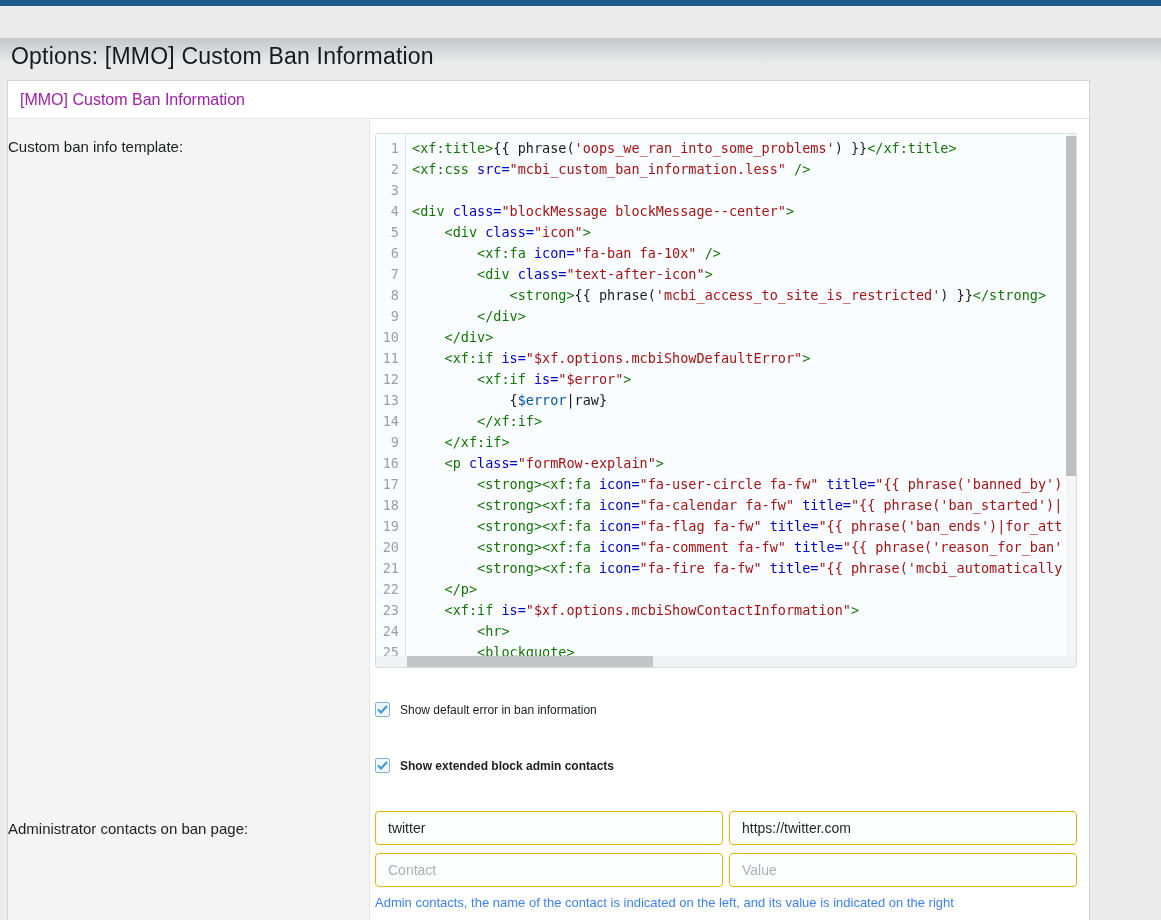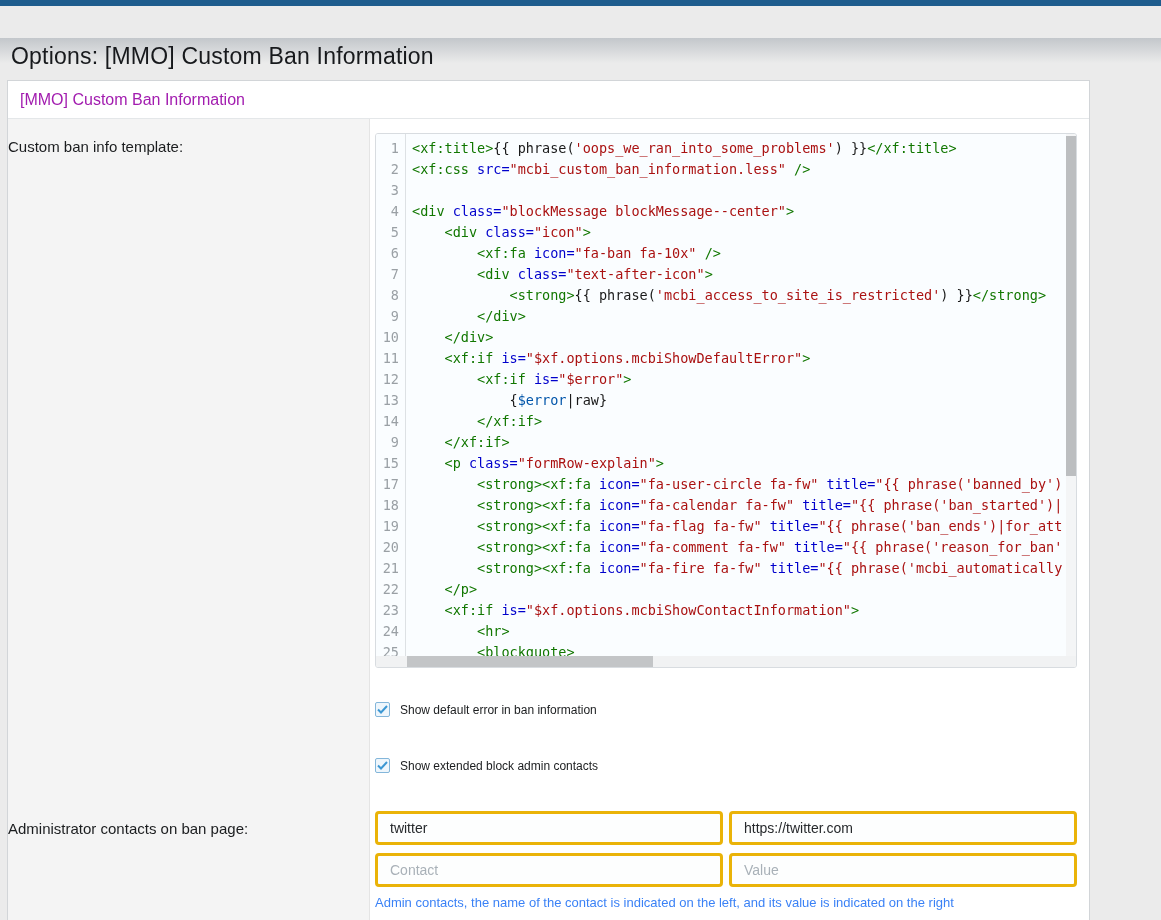--- a/index.html
+++ b/index.html
@@ -36,32 +36,32 @@
   .tk-st { color:#aa1111; }
   .tk-vr { color:#0055aa; }
   .vscroll { position:absolute; top:0; right:0; bottom:11px; width:10px; background:#f4f5f6; }
   .vthumb  { position:absolute; top:2px; left:0; width:10px; height:340px; background:#bcbec0; }
   .hscroll { position:absolute; left:0; right:10px; bottom:0; height:11px; background:#f1f2f3; }
   .hthumb  { position:absolute; left:31px; top:0; height:11px; width:246px; background:#c3c5c7; }
   .scorner { position:absolute; right:0; bottom:0; width:10px; height:11px; background:#f1f2f3; }
 
   
   .row-check1 .content-cell { padding:34px 0 6px 5px; }
-  .row-check2 .content-cell { padding:35px 16px 6px 5px; }
+  .row-check2 .content-cell { padding:35px 16px 6px 5px;font-weight:bold; }
   .check-line { display:flex; align-items:center; gap:10px; cursor:default; }
   .cb { width:15px; height:15px; border:1px solid #83b6da; border-radius:2px;
         background:#eef6fc; display:inline-flex; align-items:center; justify-content:center; }
   .cb svg { display:block; }
   .check-label { font-size:12px; color:#1b1d1f; }
 
   
   .row-contacts .label-cell { padding-top:41px; }
   .row-contacts .content-cell { padding:32px 0 12px 5px; }
   .pair { display:flex; gap:6px; margin-bottom:8px; }
-  .pair input { width:348px; height:34px; border:3px solid #eab308; border-radius:4px;
+  .pair input { width:348px; height:34px; border:1px solid #eab308; border-radius:4px;
                 background:#fdfefe; padding:0 12px; font-size:14px; color:#26292c;
                 font-family:"Liberation Sans", sans-serif; outline:none; }
   .pair input::placeholder { color:#a9b1b8; }
   .explain { margin-top:5px; font-size:13px; color:#3b82f6; }
 
   
   .panel-foot { background:#e9f3fd; border-top:1px solid #e0e5ea; padding:6px 0 6px 369px; }
   .save-btn { width:120px; height:28px; background:#479edd; border:none; border-radius:3px;
               color:#fff; font-size:13px; font-family:"Liberation Sans", sans-serif;
               display:flex; align-items:center; justify-content:center; gap:7px; cursor:pointer; }
@@ -92,21 +92,21 @@
               <div>6</div>
               <div>7</div>
               <div>8</div>
               <div>9</div>
               <div>10</div>
               <div>11</div>
               <div>12</div>
               <div>13</div>
               <div>14</div>
               <div>9</div>
-              <div>15</div>
+              <div>16</div>
               <div>17</div>
               <div>18</div>
               <div>19</div>
               <div>20</div>
               <div>21</div>
               <div>22</div>
               <div>23</div>
               <div>24</div>
               <div>25</div>
             </div>

